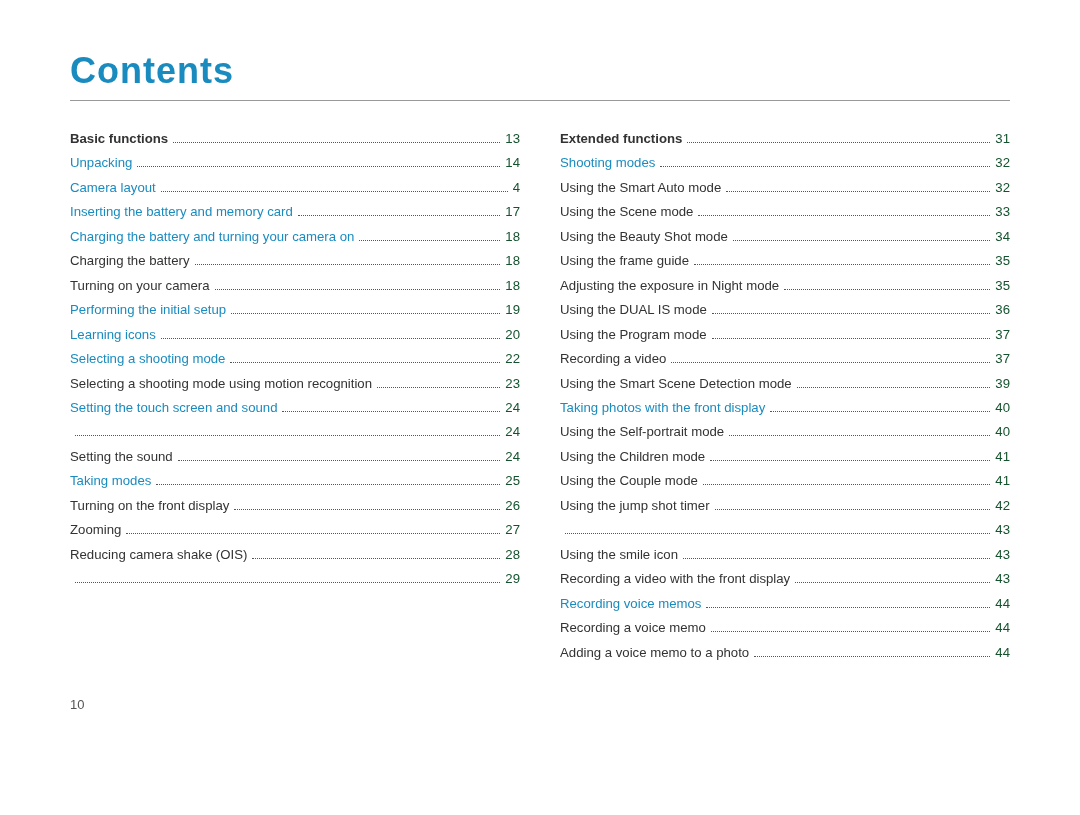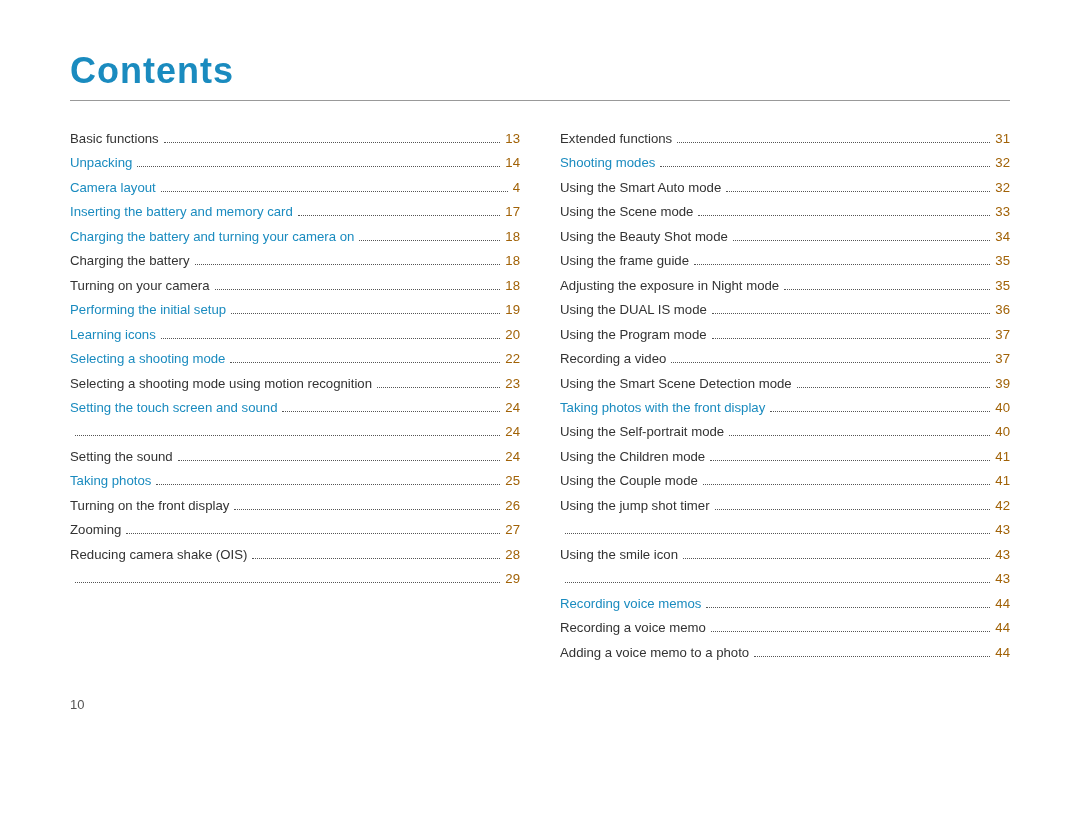--- a/index.html
+++ b/index.html
@@ -75,25 +75,25 @@
     .toc-entry.blue .entry-text {
       color: #1a8bbf;
     }
 
     .toc-entry.black .entry-text {
       color: #333;
     }
 
     .toc-entry.section-header .entry-text {
       color: #333;
-      font-weight: normal;
+      font-weight: bold;
     }
 
     .toc-entry .page-num {
-      color: #a16207;
+      color: #14532d;
     }
 
     .page-number {
       text-align: left;
       color: #555;
       font-size: 13px;
       margin-top: 30px;
     }
   </style>
 </head>
@@ -168,21 +168,21 @@
         <div class="toc-entry black">
           <span class="dots"></span>
           <span class="page-num">24</span>
         </div>
         <div class="toc-entry black">
           <span class="entry-text">Setting the sound</span>
           <span class="dots"></span>
           <span class="page-num">24</span>
         </div>
         <div class="toc-entry blue">
-          <span class="entry-text">Taking photos</span>
+          <span class="entry-text">Taking modes</span>
           <span class="dots"></span>
           <span class="page-num">25</span>
         </div>
         <div class="toc-entry black">
           <span class="entry-text">Turning on the front display</span>
           <span class="dots"></span>
           <span class="page-num">26</span>
         </div>
         <div class="toc-entry black">
           <span class="entry-text">Zooming</span>
@@ -283,20 +283,21 @@
         <div class="toc-entry black">
           <span class="dots"></span>
           <span class="page-num">43</span>
         </div>
         <div class="toc-entry black">
           <span class="entry-text">Using the smile icon</span>
           <span class="dots"></span>
           <span class="page-num">43</span>
         </div>
         <div class="toc-entry black">
+          <span class="entry-text">Recording a video with the front display</span>
           <span class="dots"></span>
           <span class="page-num">43</span>
         </div>
         <div class="toc-entry blue">
           <span class="entry-text">Recording voice memos</span>
           <span class="dots"></span>
           <span class="page-num">44</span>
         </div>
         <div class="toc-entry black">
           <span class="entry-text">Recording a voice memo</span>

